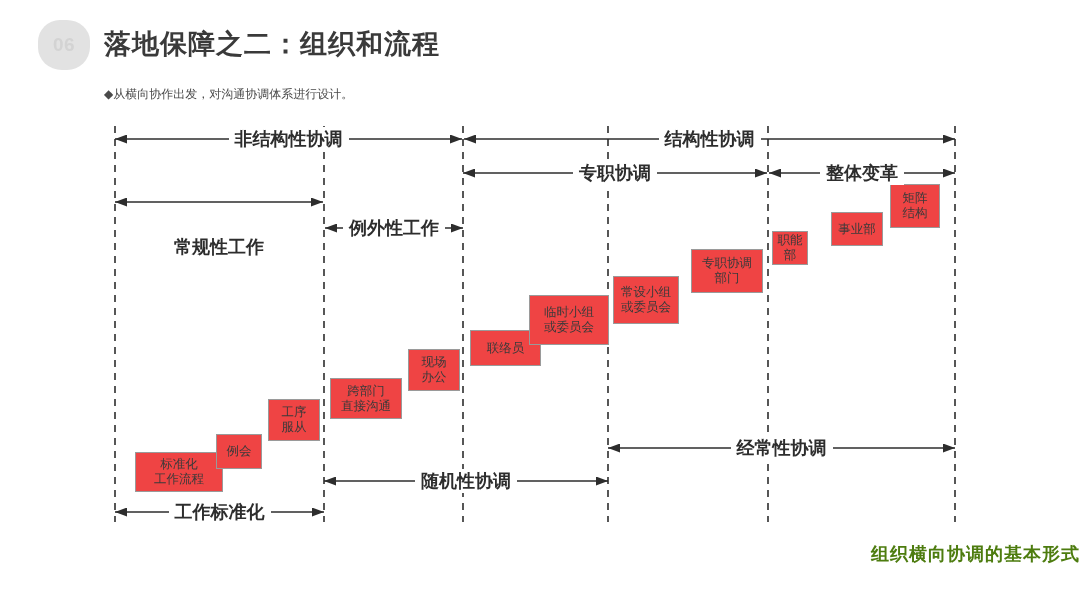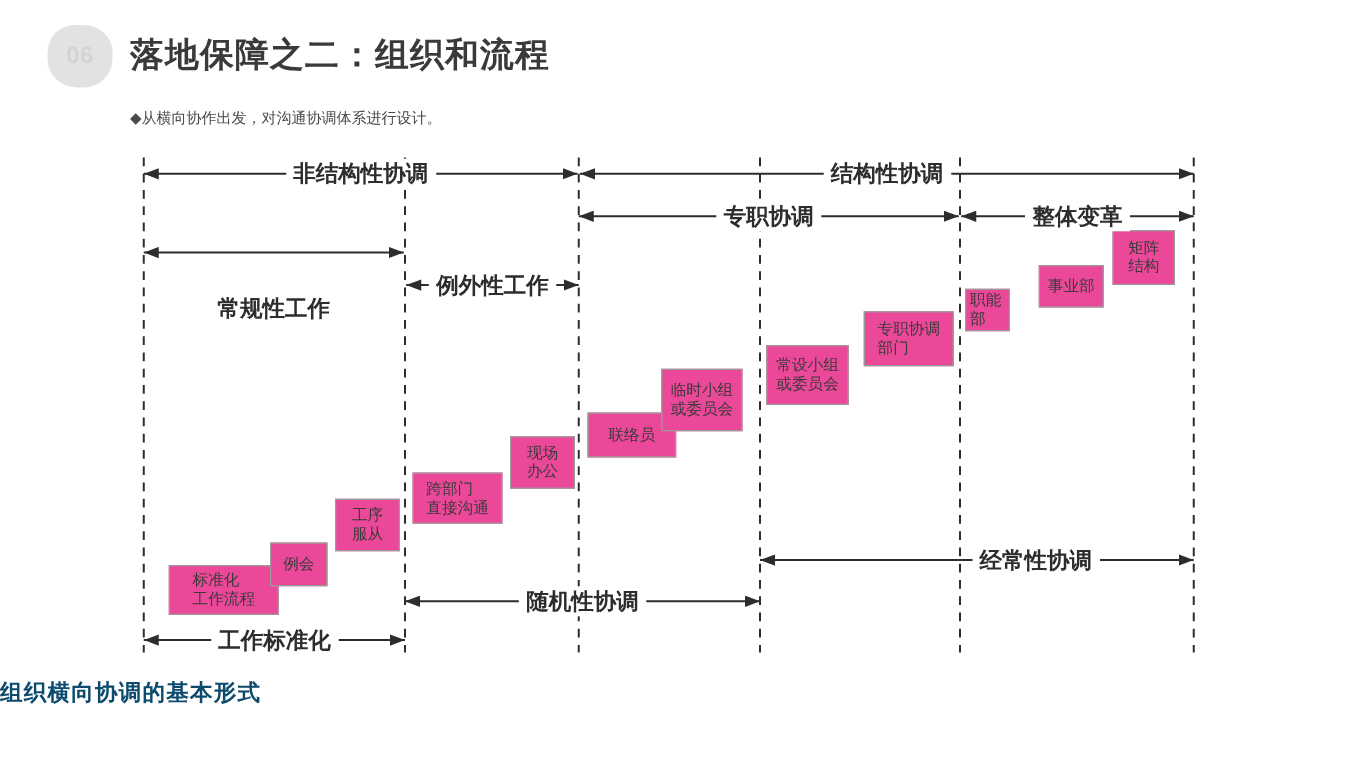--- a/index.html
+++ b/index.html
@@ -54,25 +54,25 @@
   }
   #diagram-svg {
     position: absolute; left: 0; top: 0;
   }
 
   
   .node-box {
     position: absolute;
     box-sizing: border-box;
     border: 1px solid #9a9a9a;
-    background: #ec4899;
+    background: #ef4444;
     display: flex;
     align-items: center;
     justify-content: center;
-    text-align: left;
+    text-align: center;
     font-size: 12.5px;
     line-height: 1.18;
     color: #3a3a3a;
     white-space: pre-line;
     padding: 1px 3px;
   }
 
   
   .range-label {
     position: absolute;
@@ -83,24 +83,24 @@
     font-weight: bold;
     color: #2d2d2d;
     white-space: nowrap;
   }
 
   
   #caption {
     position: absolute;
     left: 0; right: 0;
     top: 542px;
-    text-align: left;
+    text-align: right;
     font-size: 18px;
     font-weight: bold;
-    color: #0c4a6e;
+    color: #4d7c0f;
     letter-spacing: 1px;
   }
 </style>
 </head>
 <body>
 
 <div id="header-badge">
   <span>06</span>
 </div>
 <div id="page-title">落地保障之二：组织和流程</div>
@@ -141,37 +141,37 @@
       <div class="node-box" style="left: 135px; top: 452px; width: 88px; height: 40px;">标准化
 工作流程</div>
       <div class="node-box" style="left: 216px; top: 434px; width: 46px; height: 35px;">例会</div>
       <div class="node-box" style="left: 268px; top: 399px; width: 52px; height: 42px;">工序
 服从</div>
       <div class="node-box" style="left: 330px; top: 378px; width: 72px; height: 41px;">跨部门
 直接沟通</div>
       <div class="node-box" style="left: 408px; top: 349px; width: 52px; height: 42px;">现场
 办公</div>
       <div class="node-box" style="left: 470px; top: 330px; width: 71px; height: 36px;">联络员</div>
-      <div class="node-box" style="left: 529px; top: 295px; width: 65px; height: 50px;">临时小组
+      <div class="node-box" style="left: 529px; top: 295px; width: 80px; height: 50px;">临时小组
 或委员会</div>
       <div class="node-box" style="left: 613px; top: 276px; width: 66px; height: 48px;">常设小组
 或委员会</div>
       <div class="node-box" style="left: 691px; top: 249px; width: 72px; height: 44px;">专职协调
 部门</div>
       <div class="node-box" style="left: 772px; top: 231px; width: 36px; height: 34px;">职能部</div>
       <div class="node-box" style="left: 831px; top: 212px; width: 52px; height: 34px;">事业部</div>
       <div class="node-box" style="left: 890px; top: 184px; width: 50px; height: 44px;">矩阵
 结构</div>
     </div>
   <div id="labels-layer">
       <div class="range-label" style="left: 288.5px; top: 139px;">非结构性协调</div>
       <div class="range-label" style="left: 709.5px; top: 139px;">结构性协调</div>
       <div class="range-label" style="left: 615px; top: 173px;">专职协调</div>
       <div class="range-label" style="left: 862px; top: 173px;">整体变革</div>
       <div class="range-label" style="left: 219px; top: 202px; margin-top: 45px;">常规性工作</div>
       <div class="range-label" style="left: 394px; top: 228px;">例外性工作</div>
-      <div class="range-label" style="left: 781.5px; top: 448px; margin-left: 47px;">经常性协调</div>
+      <div class="range-label" style="left: 781.5px; top: 448px;">经常性协调</div>
       <div class="range-label" style="left: 466px; top: 481px;">随机性协调</div>
       <div class="range-label" style="left: 219.5px; top: 512px;">工作标准化</div>
     </div>
 </div>
 
 <div id="caption">组织横向协调的基本形式</div>
 
 </body></html>

